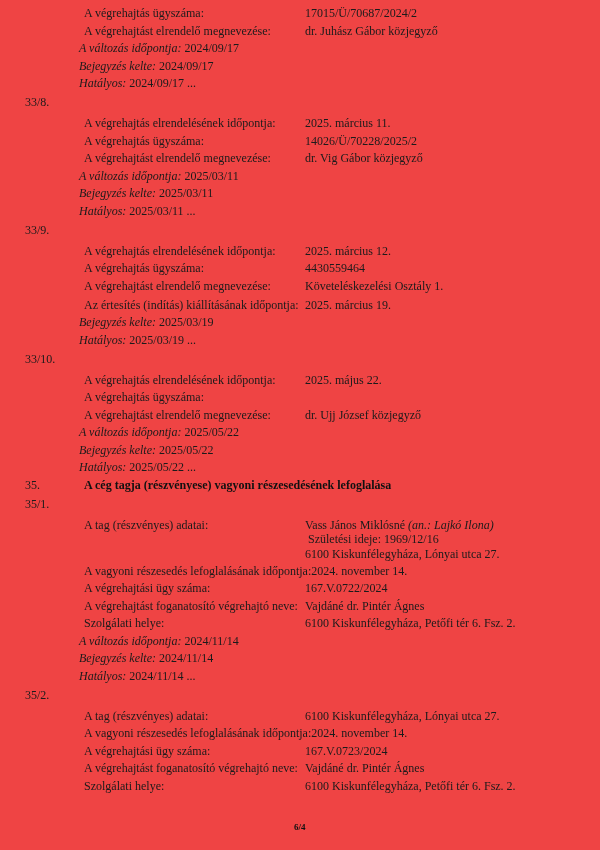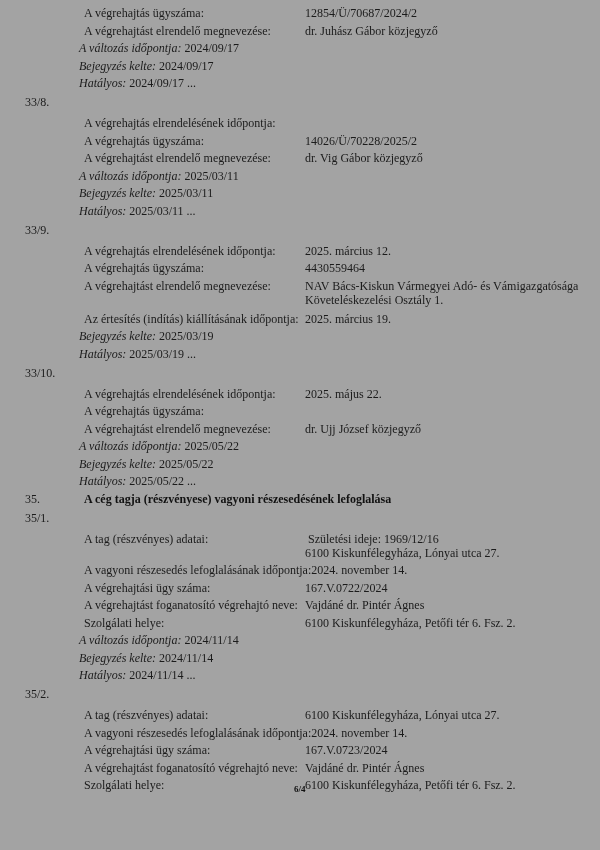--- a/index.html
+++ b/index.html
@@ -7,54 +7,54 @@
   body {
     background:#ffffff;
     color:#1b1b1b;
     font-family:"Liberation Serif","DejaVu Serif",serif;
   }
   .page {
     position:relative;
     width:600px; height:850px;
     padding:6px 8px 0 25px;
     overflow:hidden;
-    background:#a3a3a3;
+    background:#ef4444;
     font-family:Liberation Serif, serif;
   }
   .doc-section { display:block; }
   .row { font-size:12px; line-height:15px; margin-bottom:2.5px; display:flex; align-items:flex-start; }
   .row.gap-before { margin-top:4px; }
   .sec-num-cell { flex:0 0 59px; }
   .section-number-row { margin-top:4px; margin-bottom:6px; }
   .heading-text { font-weight:bold; color:#111; }
   .label { flex:0 0 221px; margin-left:59px; white-space:nowrap; overflow:visible; }
   .value { flex:1 1 auto; min-width:0; }
   .vline { line-height:14.5px; white-space:pre-wrap; }
   .seg-italic { font-style:italic; }
   .meta { margin-left:54px; }
   .meta-label { font-style:italic; }
   .meta-value { font-style:normal; white-space:pre; }
   .page-number {
     position:absolute;
-    left:294px; top:784px;
+    left:294px; top:822px;
     font-size:9px; font-weight:bold;
     letter-spacing:0;
     color:#111;
   }
 </style>
 </head>
 <body>
 
 <div class="page">
   <div id="doc-body">
       <div class="doc-section">
         <div class="row pair">
           <div class="label">A végrehajtás ügyszáma:</div>
           <div class="value">
-            <div class="vline"><span>12854/Ü/70687/2024/2</span></div>
+            <div class="vline"><span>17015/Ü/70687/2024/2</span></div>
           </div>
         </div>
         <div class="row pair">
           <div class="label">A végrehajtást elrendelő megnevezése:</div>
           <div class="value">
             <div class="vline"><span>dr. Juhász Gábor közjegyző</span></div>
           </div>
         </div>
         <div class="row meta">
           <span class="meta-label">A változás időpontja:</span>
@@ -68,20 +68,23 @@
           <span class="meta-label">Hatályos:</span>
           <span class="meta-value"> 2024/09/17 ...</span>
         </div>
       </div>
       <div class="doc-section">
         <div class="row section-number-row">
           <span class="sec-num-cell">33/8.</span>
         </div>
         <div class="row pair">
           <div class="label">A végrehajtás elrendelésének időpontja:</div>
+          <div class="value">
+            <div class="vline"><span>2025. március 11.</span></div>
+          </div>
         </div>
         <div class="row pair">
           <div class="label">A végrehajtás ügyszáma:</div>
           <div class="value">
             <div class="vline"><span>14026/Ü/70228/2025/2</span></div>
           </div>
         </div>
         <div class="row pair">
           <div class="label">A végrehajtást elrendelő megnevezése:</div>
           <div class="value">
@@ -113,21 +116,20 @@
         </div>
         <div class="row pair">
           <div class="label">A végrehajtás ügyszáma:</div>
           <div class="value">
             <div class="vline"><span>4430559464</span></div>
           </div>
         </div>
         <div class="row pair">
           <div class="label">A végrehajtást elrendelő megnevezése:</div>
           <div class="value">
-            <div class="vline"><span>NAV Bács-Kiskun Vármegyei Adó- és Vámigazgatósága</span></div>
             <div class="vline"><span>Követeléskezelési Osztály 1.</span></div>
           </div>
         </div>
         <div class="row pair gap-before">
           <div class="label">Az értesítés (indítás) kiállításának időpontja:</div>
           <div class="value">
             <div class="vline"><span>2025. március 19.</span></div>
           </div>
         </div>
         <div class="row meta">
@@ -177,20 +179,21 @@
           <span class="heading-text">A cég tagja (részvényese) vagyoni részesedésének lefoglalása</span>
         </div>
       </div>
       <div class="doc-section">
         <div class="row section-number-row">
           <span class="sec-num-cell">35/1.</span>
         </div>
         <div class="row pair">
           <div class="label">A tag (részvényes) adatai:</div>
           <div class="value">
+            <div class="vline"><span>Vass János Miklósné </span><span class="seg-italic">(an.: Lajkó Ilona)</span></div>
             <div class="vline"><span> Születési ideje: 1969/12/16</span></div>
             <div class="vline"><span>6100 Kiskunfélegyháza, Lónyai utca 27.</span></div>
           </div>
         </div>
         <div class="row pair">
           <div class="label">A vagyoni részesedés lefoglalásának időpontja:</div>
           <div class="value">
             <div class="vline"><span>2024. november 14.</span></div>
           </div>
         </div>

